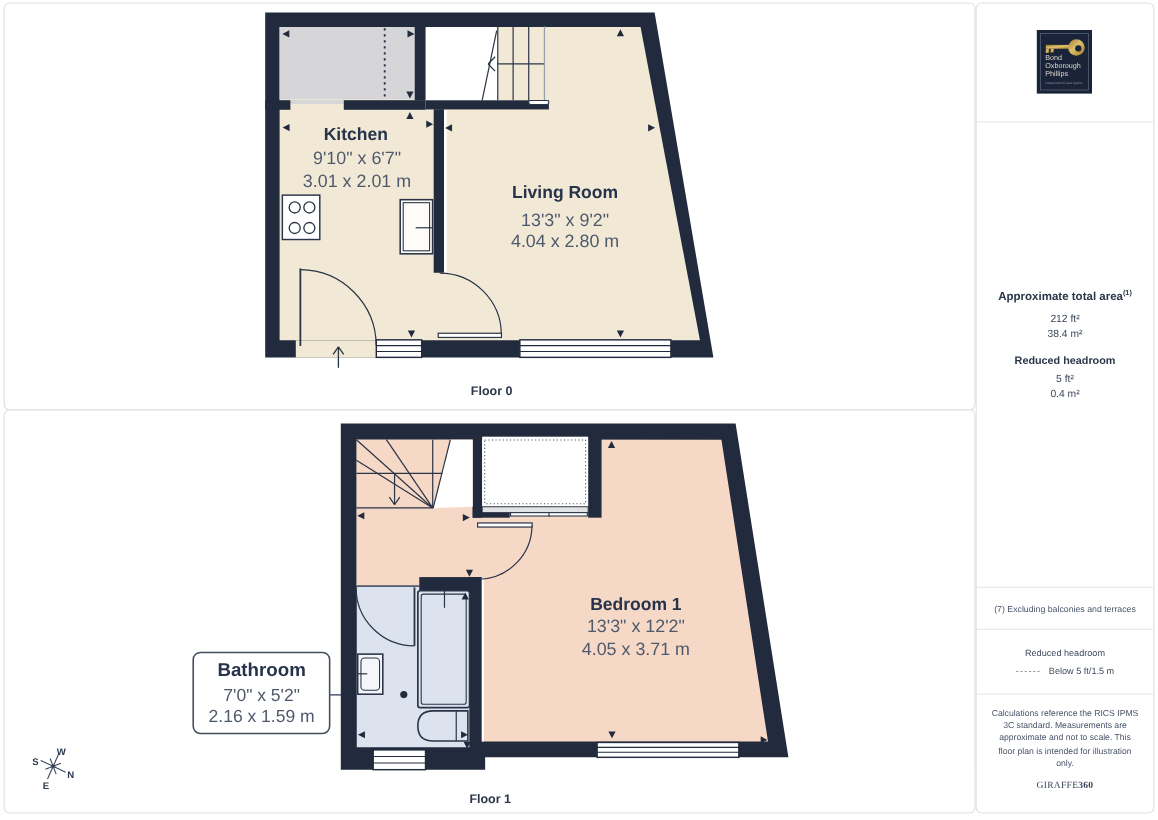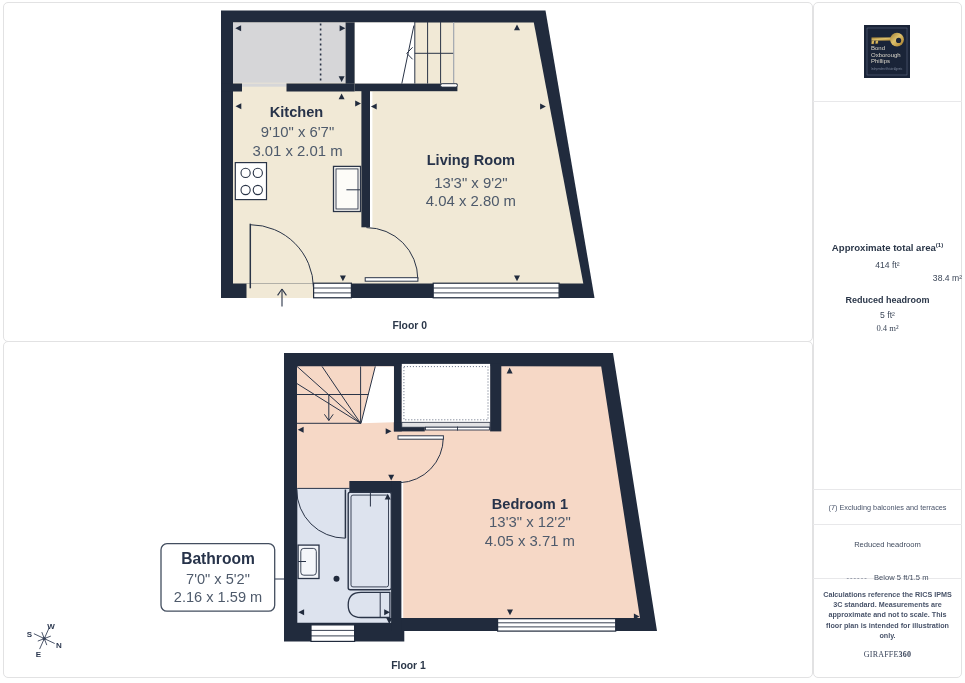--- a/index.html
+++ b/index.html
@@ -41,29 +41,29 @@
     <circle cx="897" cy="39.6" r="6.9" fill="url(#gold)"></circle>
     <circle cx="898.6" cy="40.4" r="2.6" fill="#1a2438"></circle>
   </g>
   <text x="871" y="50" font-size="6" fill="#ddd8cb" font-family="Liberation Serif,serif">Bond</text>
   <text x="871" y="56.7" font-size="6" fill="#ddd8cb" font-family="Liberation Serif,serif">Oxborough</text>
   <text x="871" y="63.4" font-size="6" fill="#ddd8cb" font-family="Liberation Serif,serif">Phillips</text>
   <text x="871" y="69.8" font-size="2.6" fill="#7d879c" font-style="italic" font-family="Liberation Serif,serif">Independent Estate Agents</text>
 </svg>
 
 <div class="sidetxt" style="top:242px;font-size:9.6px;font-weight:bold;color:#2b3749;">Approximate total area<span style="font-size:6px;vertical-align:super;">(1)</span></div>
-<div class="sidetxt" style="top:259.5px;font-size:8.6px;">414 ft²</div>
-<div class="sidetxt" style="top:272.5px;font-size:8.6px;text-align:right;">38.4 m²</div>
+<div class="sidetxt" style="top:259.5px;font-size:8.6px;">212 ft²</div>
+<div class="sidetxt" style="top:272.5px;font-size:8.6px;">38.4 m²</div>
 <div class="sidetxt" style="top:295px;font-size:9px;font-weight:bold;color:#2b3749;">Reduced headroom</div>
 <div class="sidetxt" style="top:310px;font-size:8.6px;">5 ft²</div>
-<div class="sidetxt" style="top:323px;font-size:8.6px;font-family:Liberation Serif, serif;">0.4 m²</div>
+<div class="sidetxt" style="top:323px;font-size:8.6px;">0.4 m²</div>
 <div class="sidetxt" style="top:503px;font-size:7.3px;color:#49546a;">(7) Excluding balconies and terraces</div>
 <div class="sidetxt" style="top:540px;font-size:7.6px;color:#404b5e;">Reduced headroom</div>
-<div class="sidetxt" style="top:555px;font-size:7.6px;color:#404b5e;margin-top:18px;"><span style="letter-spacing:1px;color:#6c7587;">------</span>&nbsp;&nbsp; Below 5 ft/1.5 m</div>
-<div class="sidetxt" style="top:589.5px;font-size:7.2px;line-height:10.4px;color:#49546a;white-space:nowrap;font-weight:bold;">Calculations reference the RICS IPMS<br>3C standard. Measurements are<br>approximate and not to scale. This<br>floor plan is intended for illustration<br>only.</div>
+<div class="sidetxt" style="top:555px;font-size:7.6px;color:#404b5e;"><span style="letter-spacing:1px;color:#6c7587;">------</span>&nbsp;&nbsp; Below 5 ft/1.5 m</div>
+<div class="sidetxt" style="top:589.5px;font-size:7.2px;line-height:10.4px;color:#49546a;white-space:nowrap;">Calculations reference the RICS IPMS<br>3C standard. Measurements are<br>approximate and not to scale. This<br>floor plan is intended for illustration<br>only.</div>
 <div class="sidetxt" style="top:650px;font-size:8px;letter-spacing:0.2px;color:#39445a;font-family:Liberation Serif, serif;">GIRAFFE<b>360</b></div>
 
 <svg id="plan" width="965" height="683" viewBox="0 0 965 683">
 <g id="floor0" stroke-linecap="butt">
 
   <polygon points="221,10.5 545.5,10.5 594.5,298 221,298" fill="#212b3d"></polygon>
 
   <polygon points="233,22.5 533.8,22.5 583.3,283.5 233,283.5" fill="#f1e9d6"></polygon>
 
   <rect x="233" y="22.5" width="112.6" height="60.3" fill="#d6d6d8"></rect>

